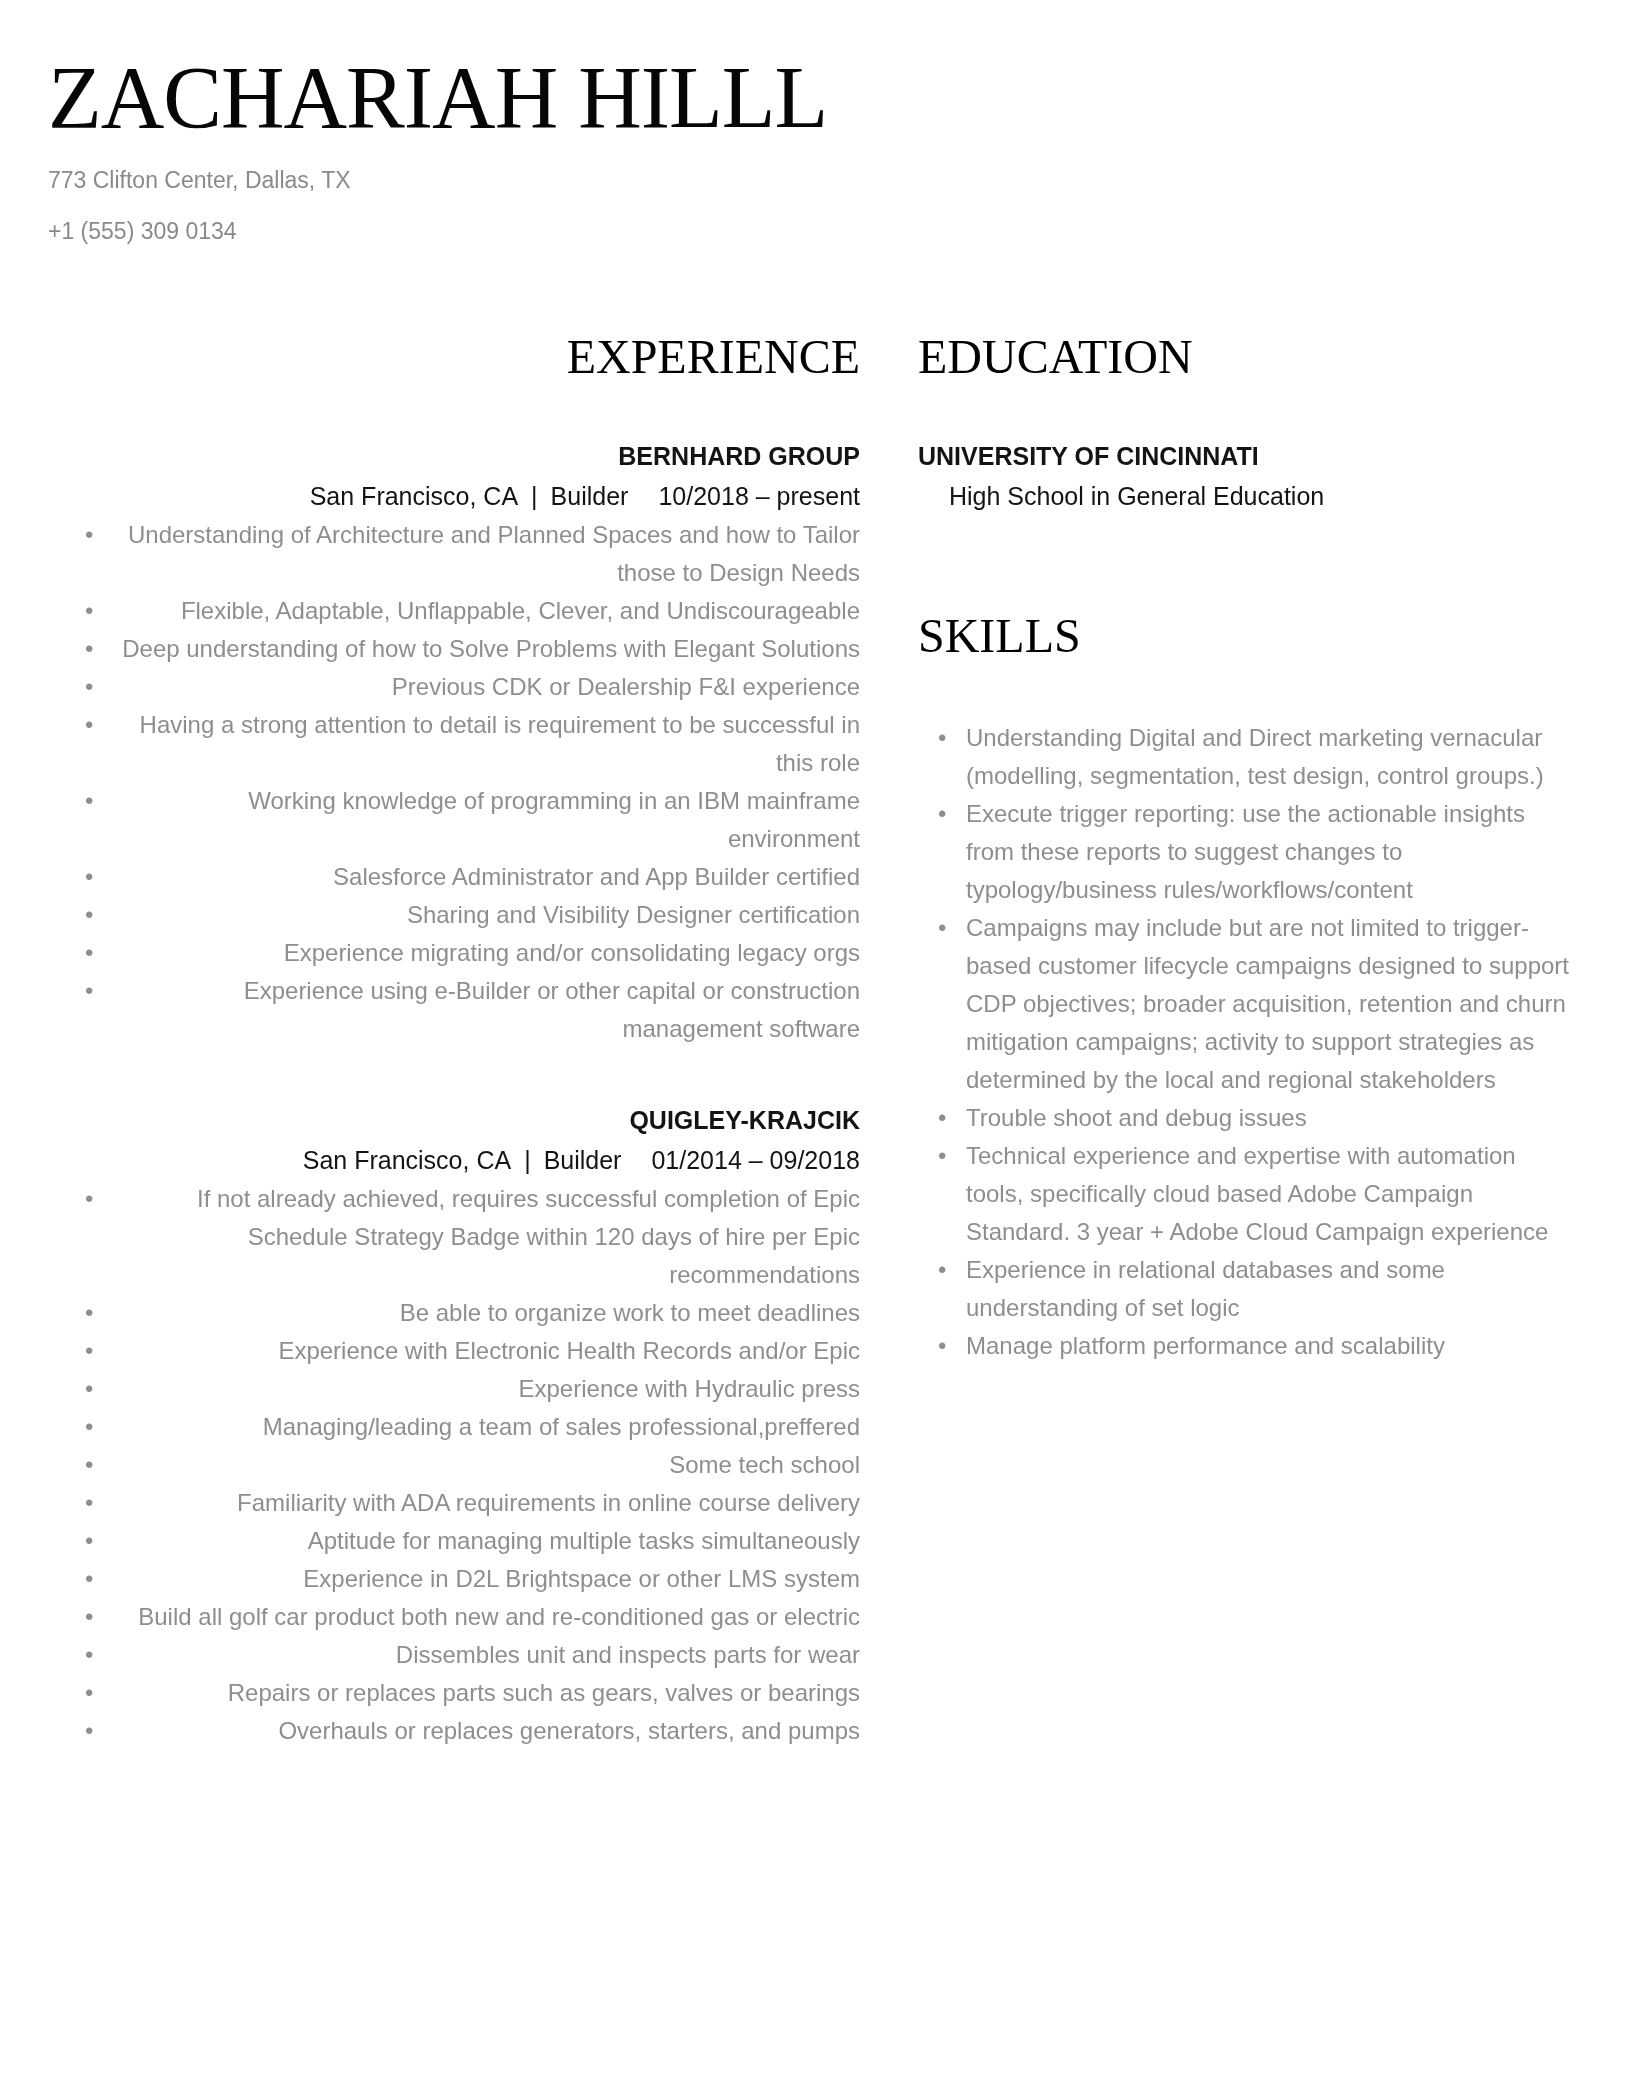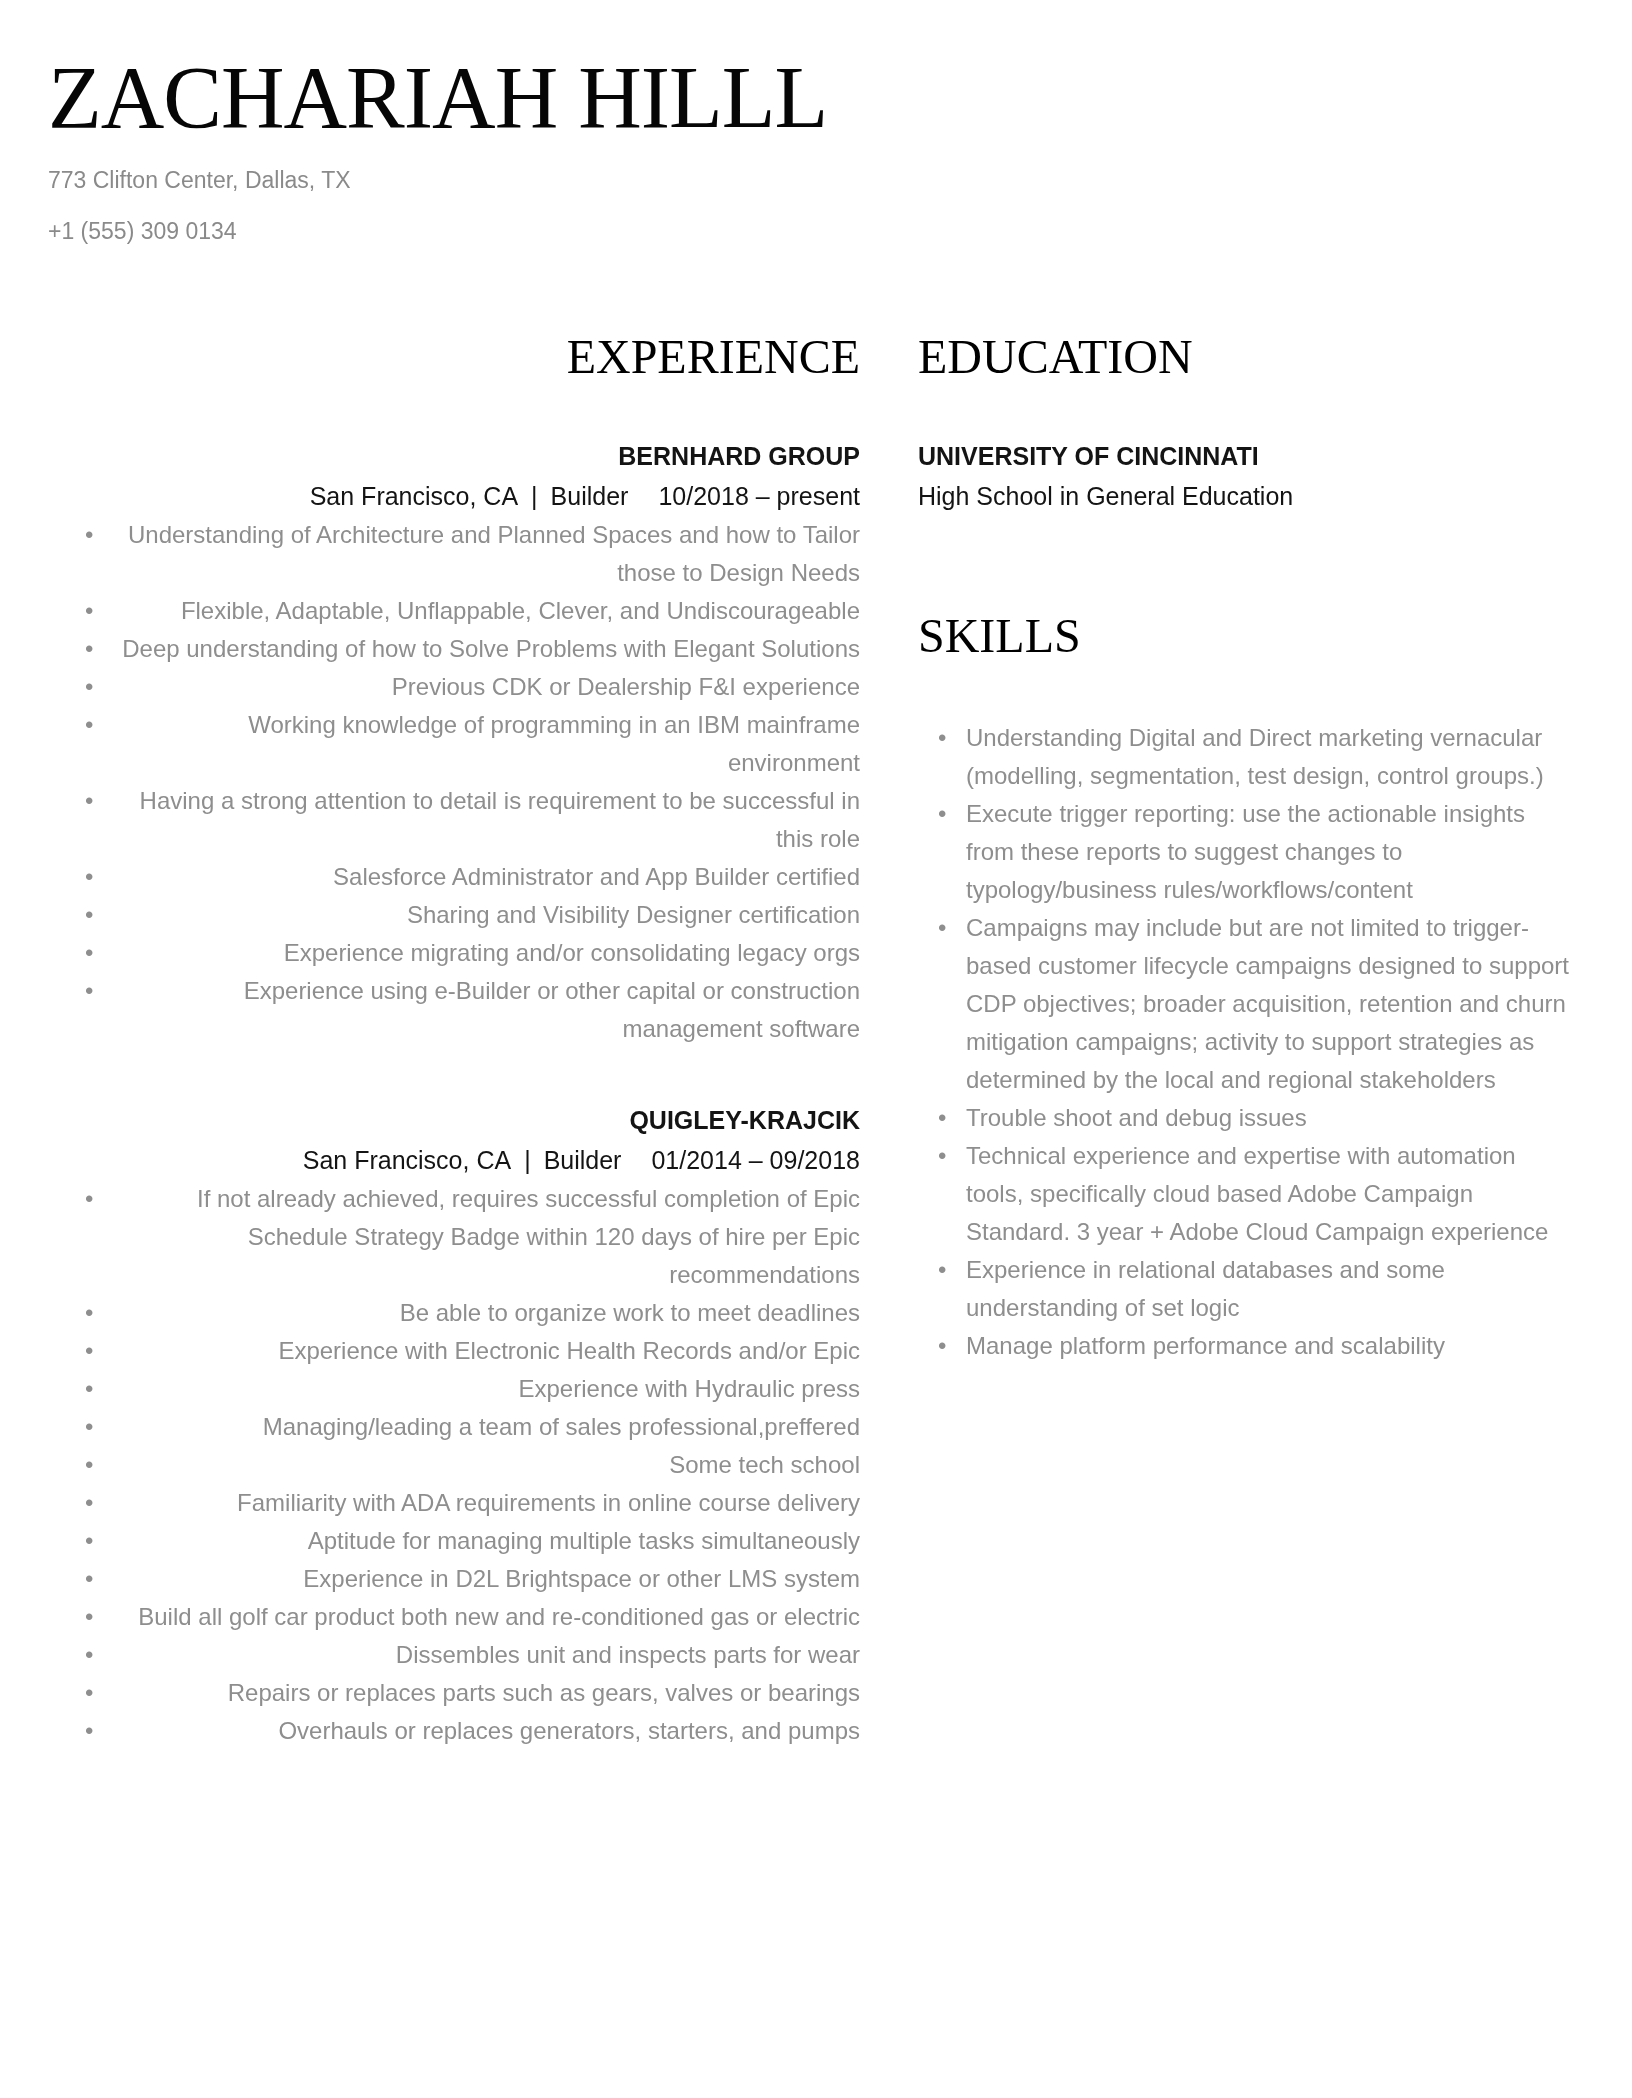--- a/index.html
+++ b/index.html
@@ -49,20 +49,21 @@
     font-size:25px;
     line-height:32px;
     font-weight:700;
     color:#141414;
   }
   .entry-meta {
     margin-top:8px;
     font-size:25px;
     line-height:32px;
     color:#141414;
+    margin-left:31px;
   }
   .entry-meta .sep   { margin:0 13px; }
   .entry-meta .dates { margin-left:30px; }
 
   ul.bullets { list-style:none; margin-top:4px; padding-left:20px; }
   ul.bullets li {
     position:relative;
     padding-left:28px;
     font-size:24px;
     line-height:38px;
@@ -98,22 +99,22 @@
       <div class="job">
         <div class="entry-name">BERNHARD GROUP</div>
         <div class="entry-meta">
           <span>San Francisco, CA</span><span class="sep">|</span><span>Builder</span><span class="dates">10/2018 – present</span>
         </div>
         <ul class="bullets">
           <li>Understanding of Architecture and Planned Spaces and how to Tailor those to Design Needs</li>
           <li>Flexible, Adaptable, Unflappable, Clever, and Undiscourageable</li>
           <li>Deep understanding of how to Solve Problems with Elegant Solutions</li>
           <li>Previous CDK or Dealership F&amp;I experience</li>
+          <li>Having a strong attention to detail is requirement to be successful in this role</li>
           <li>Working knowledge of programming in an IBM mainframe environment</li>
-          <li>Having a strong attention to detail is requirement to be successful in this role</li>
           <li>Salesforce Administrator and App Builder certified</li>
           <li>Sharing and Visibility Designer certification</li>
           <li>Experience migrating and/or consolidating legacy orgs</li>
           <li>Experience using e-Builder or other capital or construction management software</li>
         </ul>
       </div>
 
       <div class="job">
         <div class="entry-name">QUIGLEY-KRAJCIK</div>
         <div class="entry-meta">

